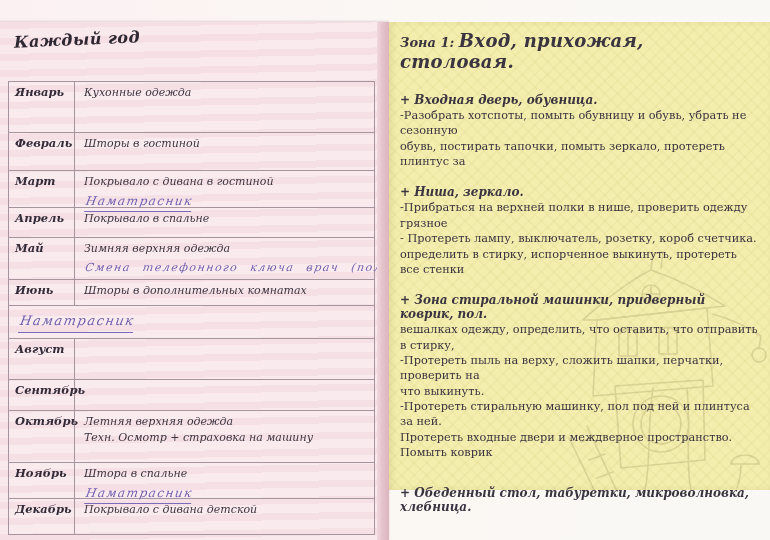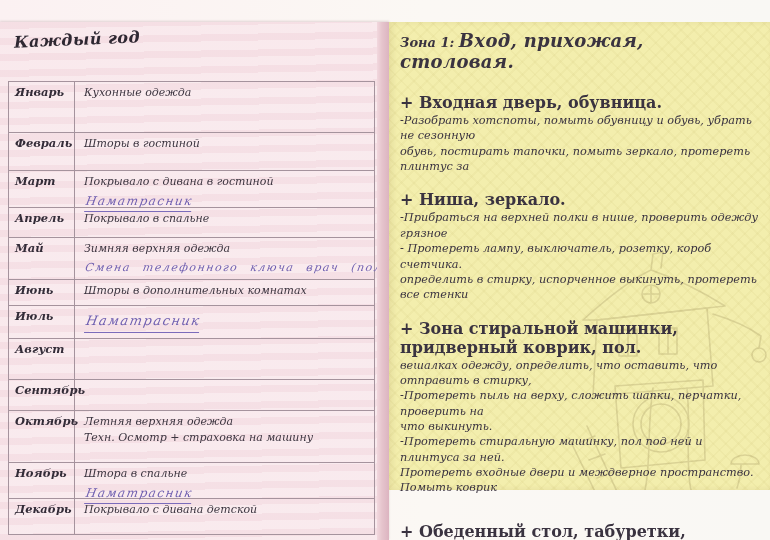--- a/index.html
+++ b/index.html
@@ -51,22 +51,22 @@
     background:
       repeating-linear-gradient(45deg,rgba(200,188,110,.10) 0 2px,rgba(0,0,0,0) 2px 9px),
       repeating-linear-gradient(-45deg,rgba(200,188,110,.10) 0 2px,rgba(0,0,0,0) 2px 9px),
       #f3eead;
     box-shadow:inset 3px 0 6px rgba(160,140,80,.18);
   }
   .rp-content{position:absolute;top:8px;left:11px;width:358px;color:#3a3340;}
   .rp-title{font-size:13px;font-weight:bold;font-style:italic;margin-bottom:2px;}
   .rp-title .zone-name{font-size:18px;letter-spacing:.3px;}
   .section{margin-top:15px;}
-  .section-heading{font-weight:bold;font-size:16px;margin-bottom:1px;margin-top:16px;}
-  .section-line{font-style:italic;font-size:11.3px;line-height:1.36;}
+  .section-heading{font-weight:bold;font-style:italic;font-size:12px;margin-bottom:1px;margin-top:16px;}
+  .section-line{font-size:11.3px;line-height:1.36;}
   .watermark{position:absolute;right:0;bottom:0;opacity:.30;pointer-events:none;}
 </style>
 </head>
 <body>
 
 <div class="page-left">
   <div class="lp-title">Каждый год</div>
 
   <div class="annual-table">
 
@@ -108,21 +108,20 @@
     </div>
 
     <div class="a-row" style="height:25px">
       <div class="month-cell">Июнь</div>
       <div class="task-cell">
         <span class="printed-line">Шторы в дополнительных комнатах</span>
       </div>
     </div>
 
     <div class="a-row" style="height:32px">
-      <div class="month-cell">Июль</div>
       <div class="task-cell">
         <span class="hand-note hand-underline" style="font-size:13px">Наматрасник</span>
       </div>
     </div>
 
     <div class="a-row" style="height:40px">
       <div class="month-cell">Август</div>
       <div class="task-cell"></div>
     </div>
 

